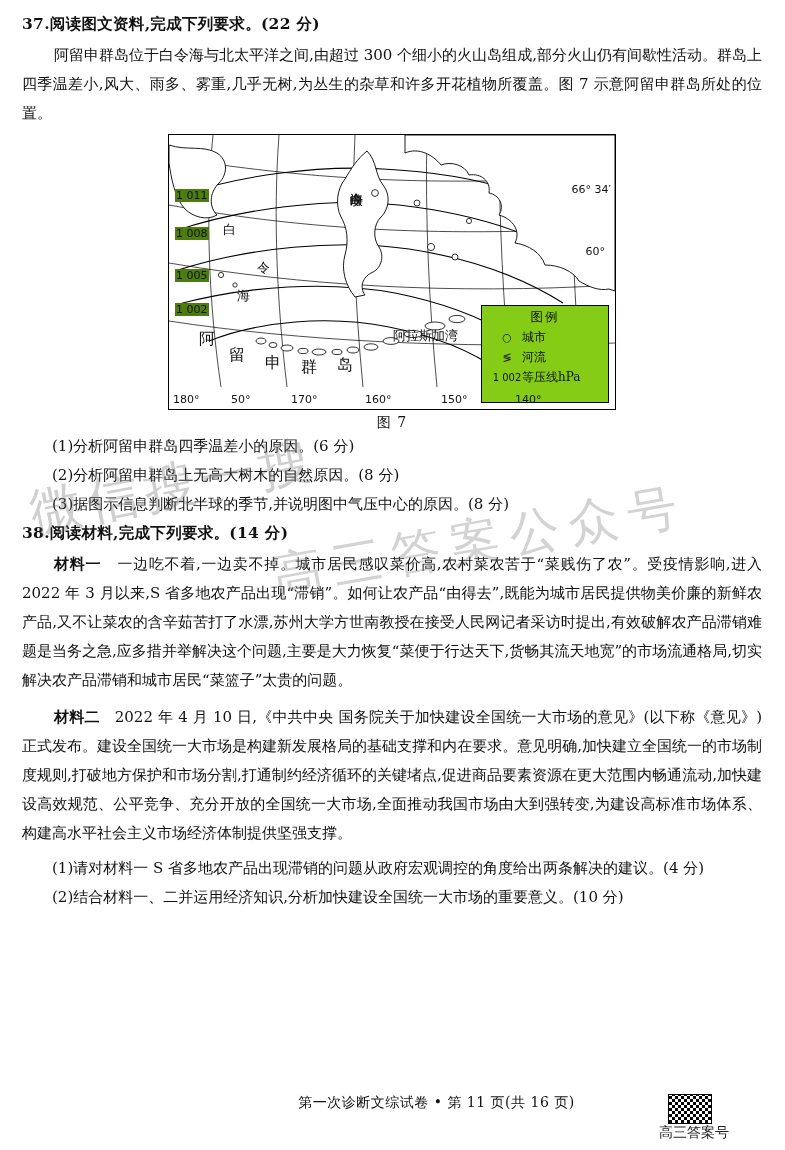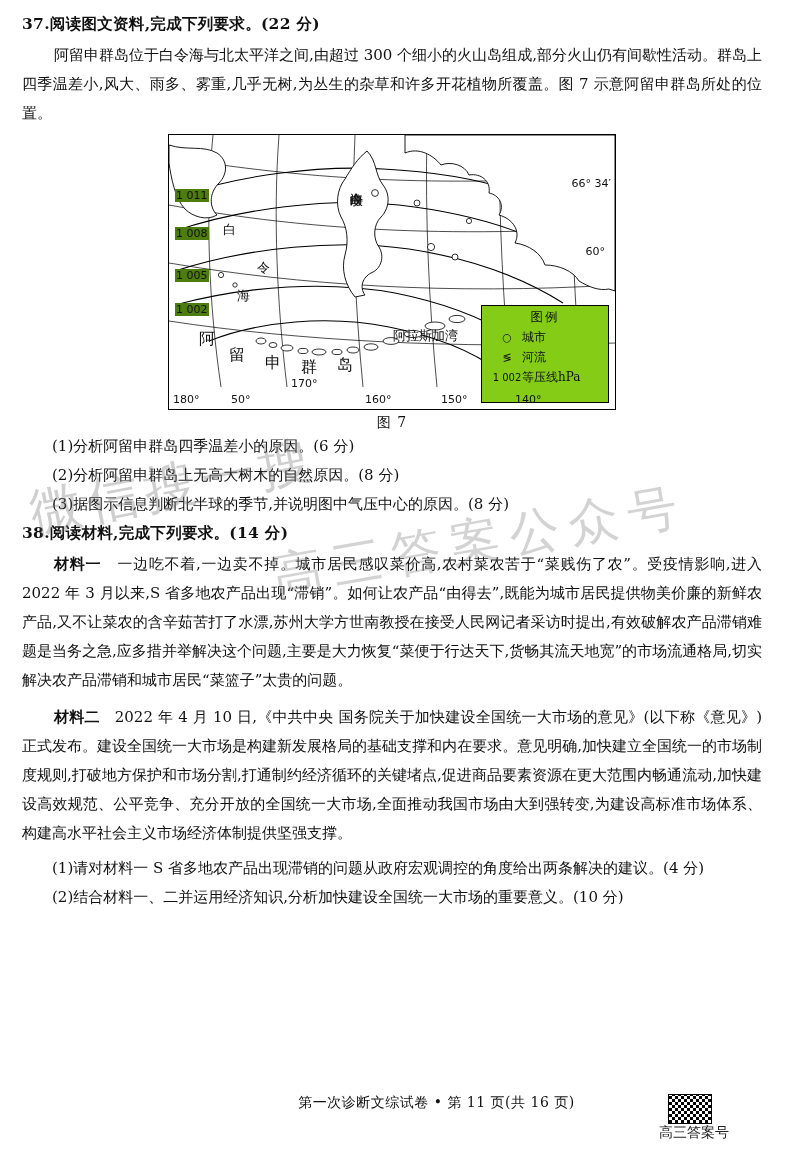--- a/index.html
+++ b/index.html
@@ -254,21 +254,21 @@
             </g>
           </svg>
 
           
           <span class="iso-label" style="left:6px; top:54px;">1 011</span>
           <span class="iso-label" style="left:6px; top:92px;">1 008</span>
           <span class="iso-label" style="left:6px; top:134px;">1 005</span>
           <span class="iso-label" style="left:6px; top:168px;">1 002</span>
 
           
-          <span class="axis-lab" style="right:4px; top:42px;">66° 34′</span>
+          <span class="axis-lab" style="right:4px; top:48px;">66° 34′</span>
           <span class="axis-lab" style="right:10px; top:110px;margin-left:40px;">60°</span>
 
           
           <span class="cn-label" style="left:54px; top:86px;">白</span>
           <span class="cn-label" style="left:88px; top:124px;">令</span>
           <span class="cn-label" style="left:68px; top:152px;">海</span>
           <span class="cn-label-v" style="left:178px; top:48px; height:46px;">白令海峡</span>
           <span class="cn-label" style="left:224px; top:192px;">阿拉斯加湾</span>
 
           
@@ -291,21 +291,21 @@
             </div>
             <div class="legend-row">
               <span class="legend-sym" style="font-size:10px;">1 002</span>
               <span>等压线hPa</span>
             </div>
           </div>
 
           
           <span class="axis-lab" style="left:4px; bottom:3px;">180°</span>
           <span class="axis-lab" style="left:62px; bottom:3px;">50°</span>
-          <span class="axis-lab" style="left:122px; bottom:19px;">170°</span>
+          <span class="axis-lab" style="left:122px; bottom:3px;">170°</span>
           <span class="axis-lab" style="left:196px; bottom:3px;">160°</span>
           <span class="axis-lab" style="left:272px; bottom:3px;">150°</span>
           <span class="axis-lab" style="left:346px; bottom:3px;">140°</span>
         </div>
         <div class="fig-cap">图 7</div>
       </div>
 
       <div class="sub-item">(1)分析阿留申群岛四季温差小的原因。(6 分)</div>
       <div class="sub-item">(2)分析阿留申群岛上无高大树木的自然原因。(8 分)</div>
       <div class="sub-item">(3)据图示信息判断北半球的季节,并说明图中气压中心的原因。(8 分)</div>

